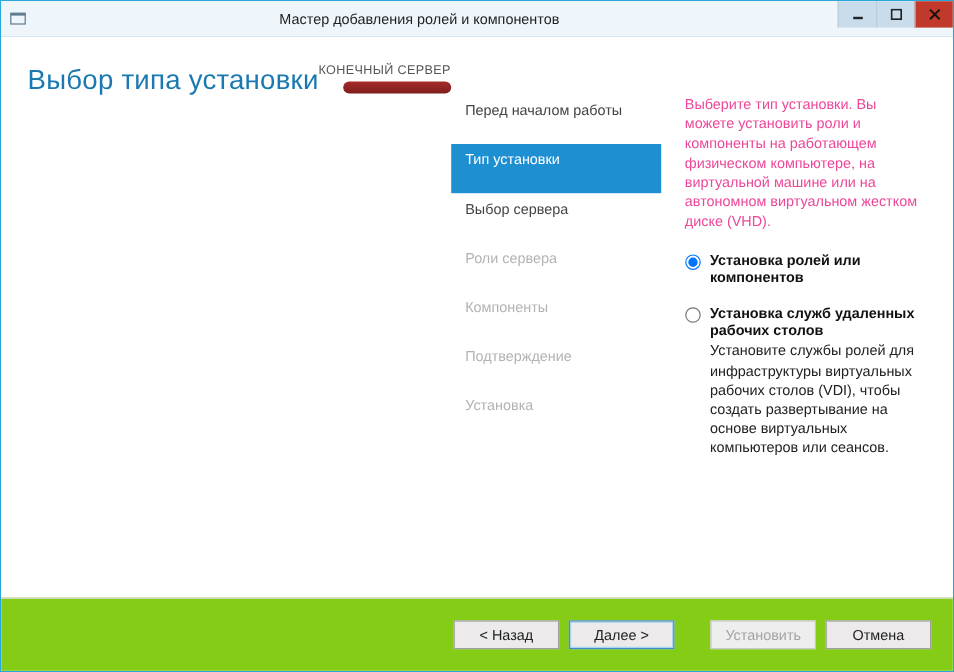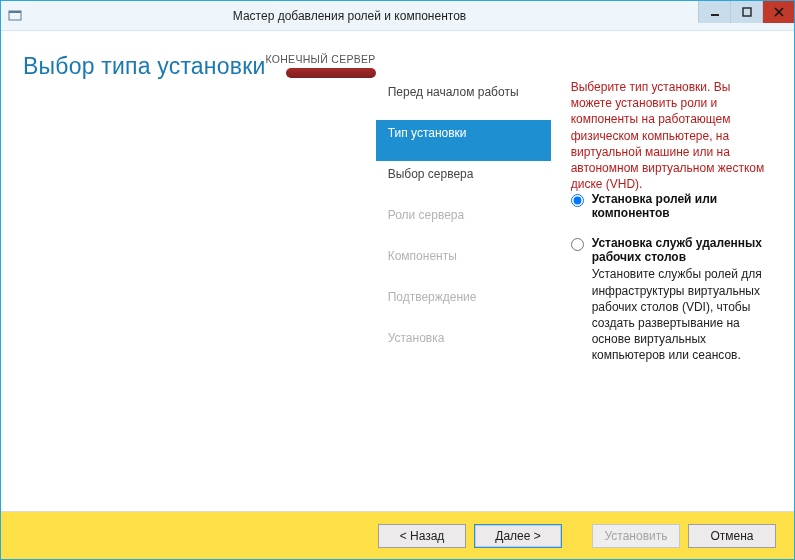--- a/index.html
+++ b/index.html
@@ -123,21 +123,22 @@
   .side-item.disabled { color: #b3b3b3; }
   .side-item:not(.active):not(.disabled) { color: #444; }
   .main {
     flex: 1;
     padding-left: 20px;
     color: #222;
   }
   .intro {
     font-size: 12px;
     line-height: 1.35;
-    color: #b91c1c;
+    color: #ec4899;
+    margin-bottom: 18px;
   }
   .opt {
     display: flex;
     align-items: flex-start;
     margin-bottom: 14px;
   }
   .opt input[type=radio] {
     margin: 2px 8px 0 0;
   }
   .opt-body { flex: 1; }
@@ -146,23 +147,23 @@
     font-size: 12px;
     color: #111;
     margin-bottom: 2px;
   }
   .opt-desc {
     font-size: 12px;
     color: #222;
     line-height: 1.35;
   }
   .footer {
-    height: 48px;
+    height: 61px;
     border-top: 1px solid #dcdcdc;
-    background: #fde047;
+    background: #84cc16;
     display: flex;
     align-items: center;
     justify-content: flex-end;
     padding: 12px 18px;
     gap: 8px;
   }
   .btn {
     min-width: 88px;
     height: 24px;
     font-size: 12px;

